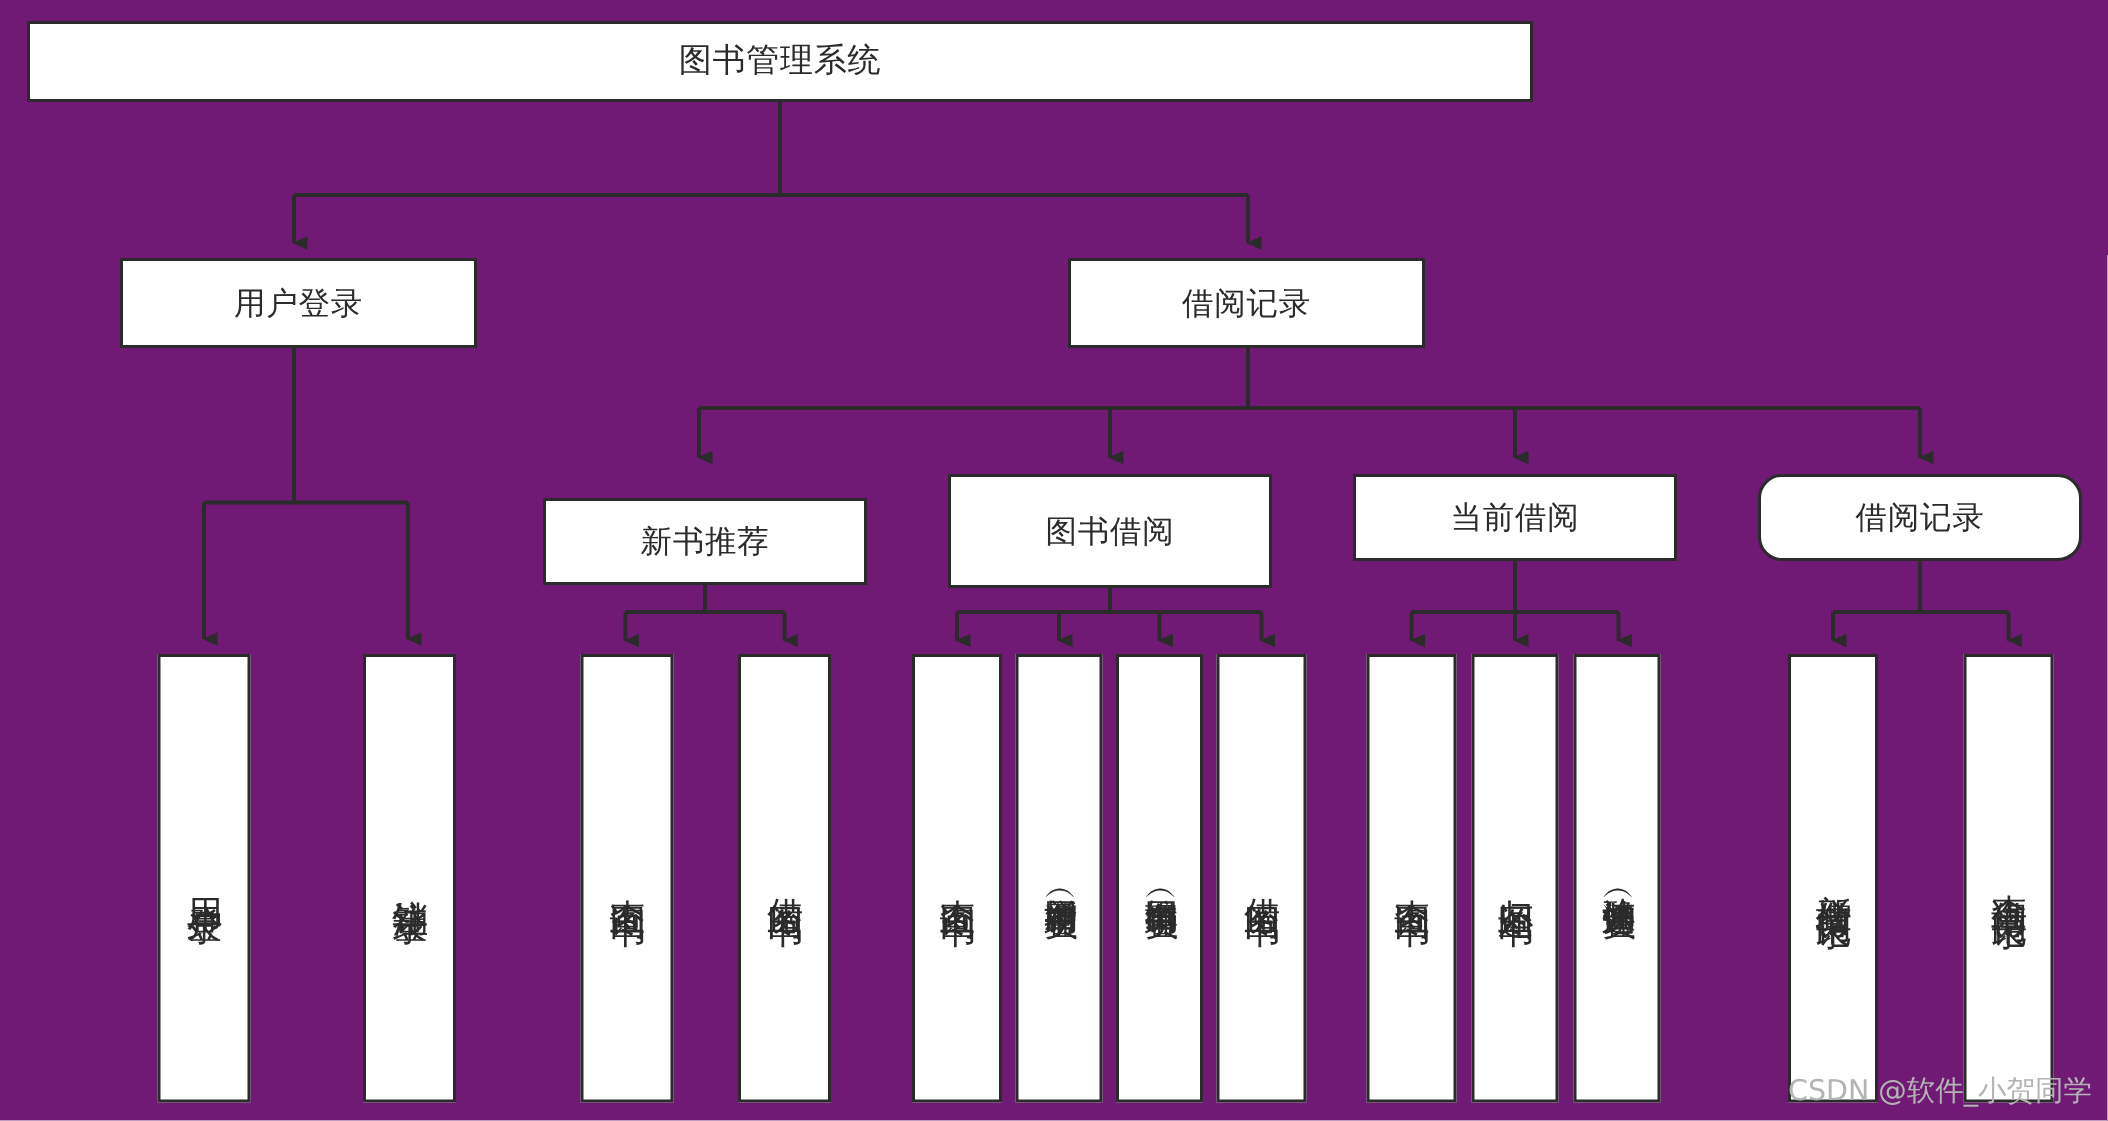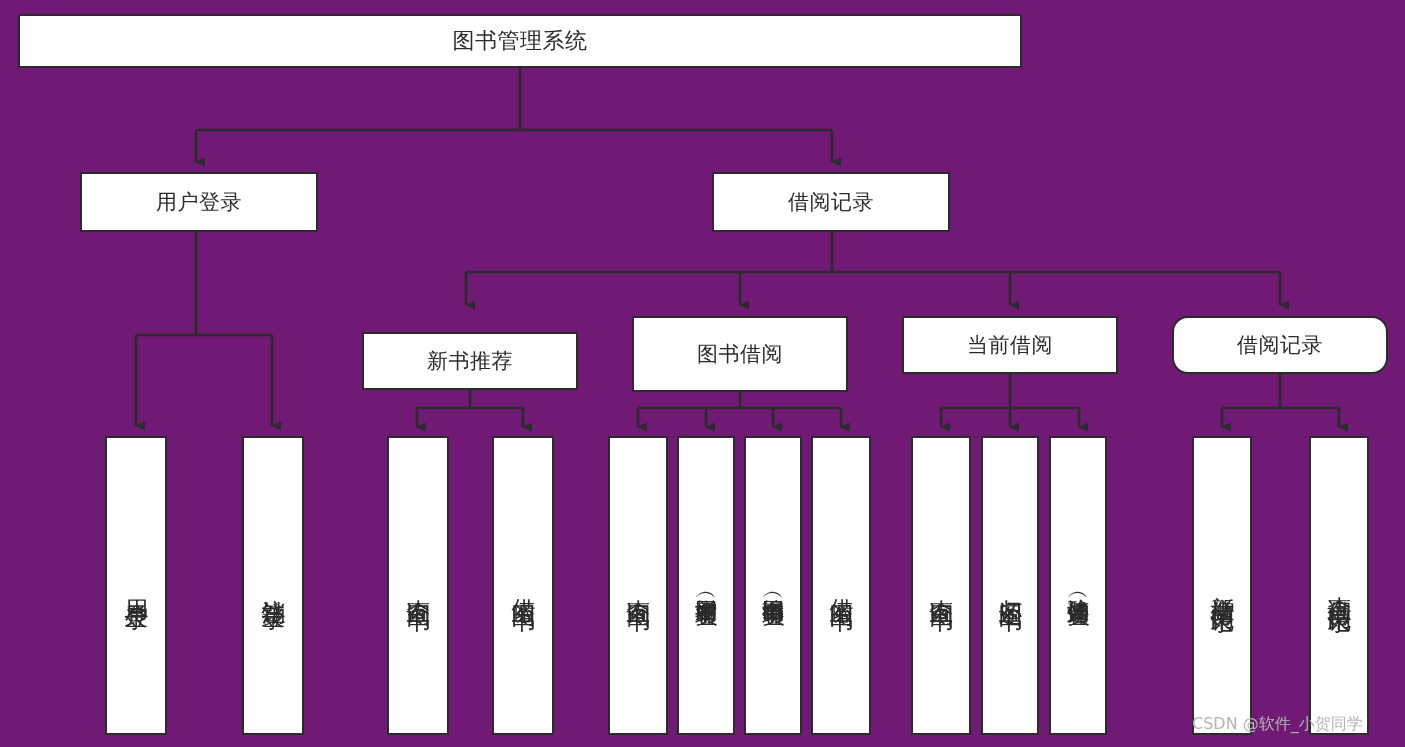--- a/index.html
+++ b/index.html
@@ -65,21 +65,21 @@
     max-height: 100%;
   }
   .node.vertical.narrow .node-label {
     font-size: 22px;
     letter-spacing: 1px;
   }
   .watermark {
     position: absolute;
     left: 1192px;
     top: 714px;
-    font-size: 16px;
+    font-size: 19px;
     color: #b4b4b4;
     white-space: nowrap;
     font-family: "DejaVu Sans", "Liberation Sans", sans-serif;
   }
 </style>
 </head>
 <body>
 
 <div id="diagram-root">
 

